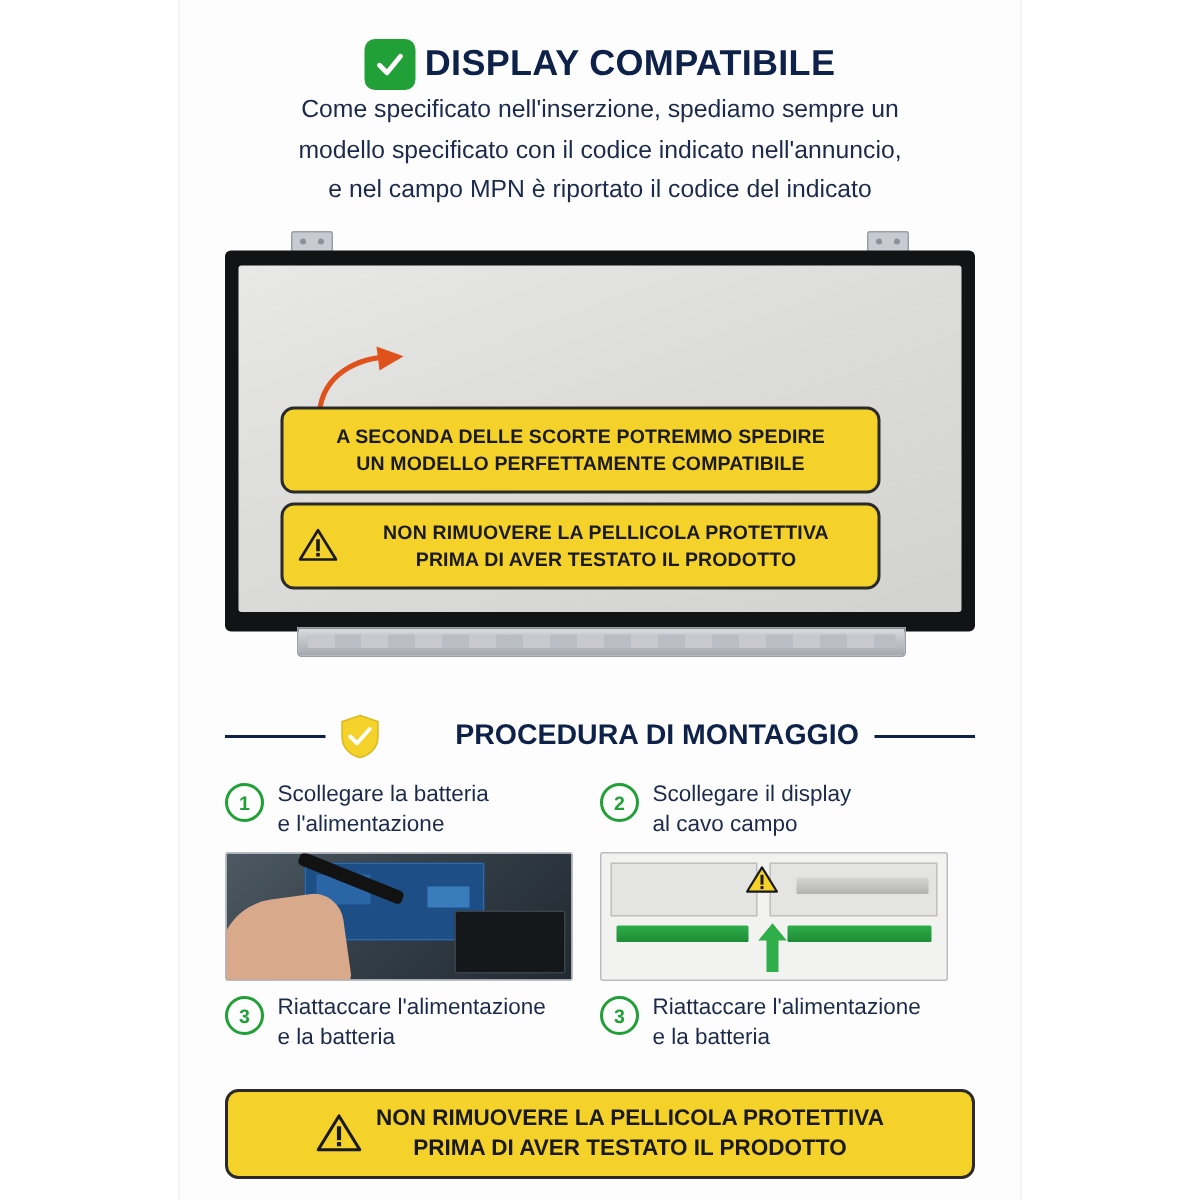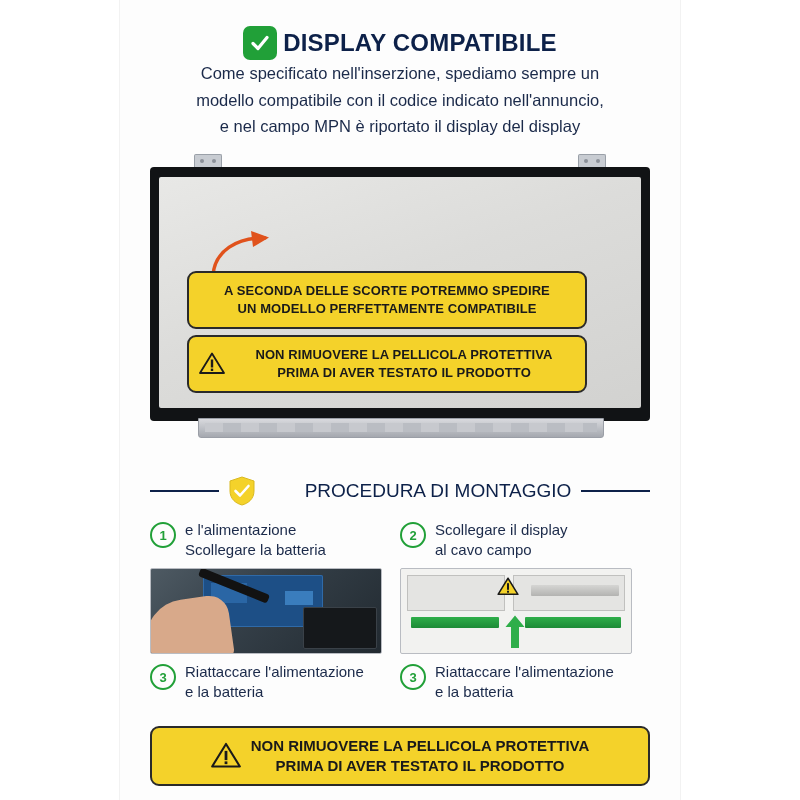--- a/index.html
+++ b/index.html
@@ -165,21 +165,21 @@
     gap: 10px;
     margin: 22px 30px 0 30px;
   }
   .proc-line {
     flex: 1;
     height: 2px;
     background: #0d2149;
   }
   .proc-title {
     font-size: 19px;
-    font-weight: normal;
+    font-weight: bold;
     color: #0d2149;
     white-space: nowrap;
     margin-left: 40px;
   }
   .shield {
     flex: none;
   }
   .steps {
     display: flex;
     gap: 18px;
@@ -320,22 +320,22 @@
       <div class="check-badge">
         <svg width="22" height="22" viewBox="0 0 22 22" aria-hidden="true">
           <path d="M4 11.5 L9 16.5 L18 5.5" fill="none" stroke="#ffffff" stroke-width="3.2" stroke-linecap="round" stroke-linejoin="round"></path>
         </svg>
       </div>
       <div class="header-title">DISPLAY COMPATIBILE</div>
     </div>
 
     <div class="intro">
       <div>Come specificato nell'inserzione, spediamo sempre un</div>
-      <div>modello compatibile con il codice indicato nell'annuncio,</div>
-      <div>e nel campo MPN è riportato il display del display</div>
+      <div>modello specificato con il codice indicato nell'annuncio,</div>
+      <div>e nel campo MPN è riportato il codice del indicato</div>
     </div>
 
     <div class="screen-wrap">
       <div class="screen-tab left"></div>
       <div class="screen-tab right"></div>
 
       <div class="screen-body">
         <div class="screen-inner">
 
           <svg class="arrow-curve" viewBox="0 0 70 50" aria-hidden="true">
@@ -377,22 +377,22 @@
       <div class="proc-title">PROCEDURA DI MONTAGGIO</div>
       <div class="proc-line"></div>
     </div>
 
     <div class="steps">
 
       <div class="step-col">
         <div class="step-line">
           <div class="num">1</div>
           <div class="step-text">
+            <div>Scollegare la batteria</div>
             <div>e l'alimentazione</div>
-            <div>Scollegare la batteria</div>
           </div>
         </div>
 
         <div class="photo photo1">
           <div class="pcb"></div>
           <div class="batt"></div>
           <div class="hand"></div>
           <div class="driver"></div>
           <svg class="white-arrow" width="40" height="22" viewBox="0 0 40 22" style="position:absolute;left:100px;bottom:14px;" aria-hidden="true">
             <path d="M0 7 H24 V0.5 L39 11 L24 21.5 V15 H0 Z" fill="#ffffff"></path>

